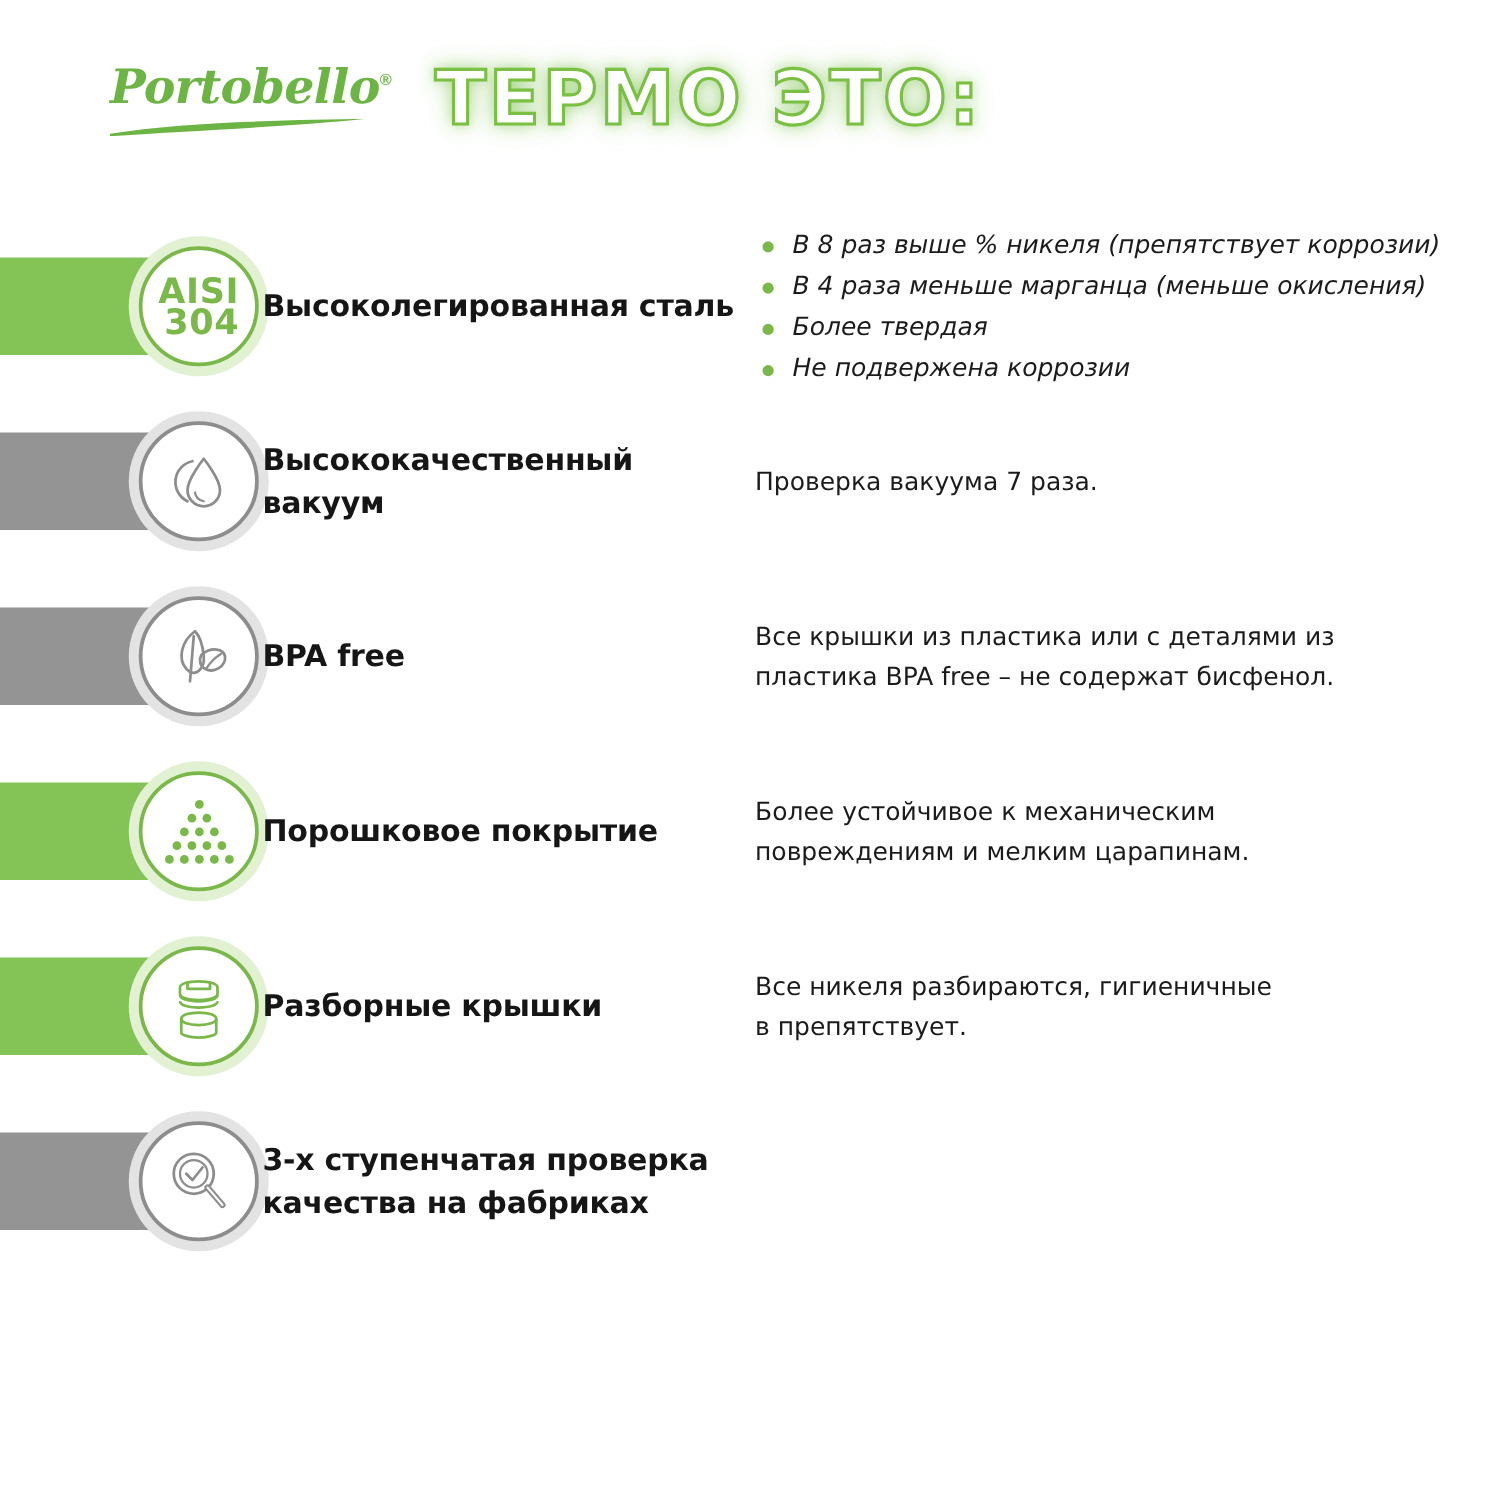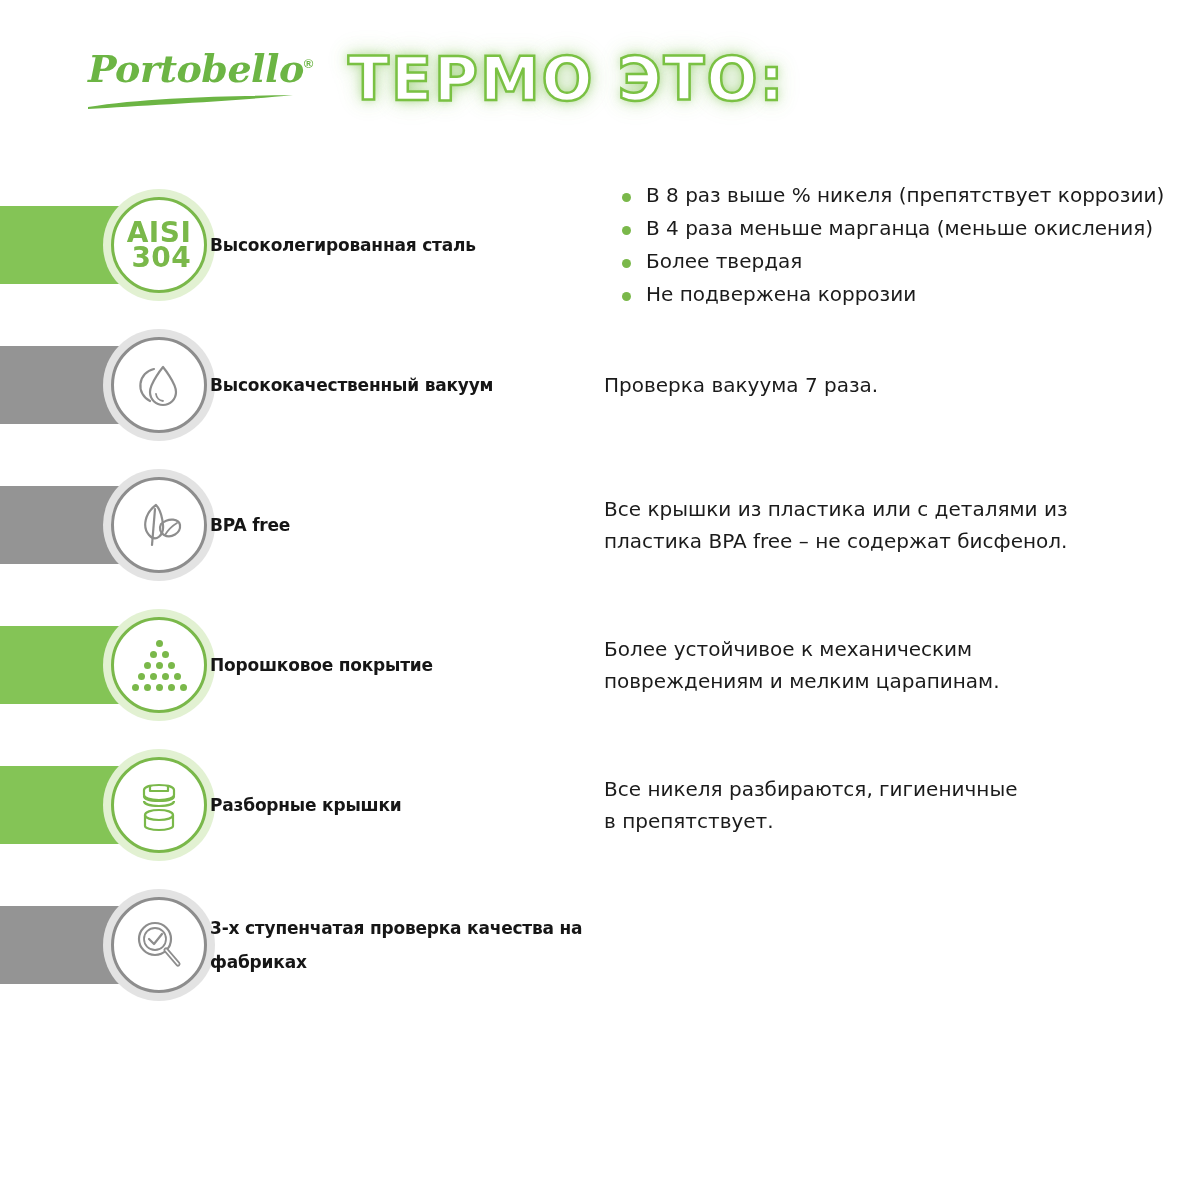--- a/index.html
+++ b/index.html
@@ -154,43 +154,44 @@
   }
 
   .row-title {
     position: absolute;
     left: 210px;
     top: 50%;
     transform: translateY(-50%);
     width: 380px;
     font-family: "DejaVu Sans", sans-serif;
     font-weight: bold;
-    font-size: 17px;
+    font-size: 24px;
     line-height: 34px;
     color: #161616;
     letter-spacing: -0.2px;
   }
 
   .row-body {
     position: absolute;
     left: 604px;
     top: 50%;
     transform: translateY(-50%);
     width: 590px;
     font-family: "DejaVu Sans", sans-serif;
     font-size: 20px;
     line-height: 32px;
     color: #1b1b1b;
   }
   .row-body.bullets { line-height: 33px; }
 
   ul.bullet-list {
     list-style: none;
-    margin: 16px;
+    margin: 4px;
     padding: 0;
+    font-style: italic;
   }
   ul.bullet-list li {
     position: relative;
     padding-left: 26px;
     white-space: nowrap;
   }
   ul.bullet-list li::before {
     content: "";
     position: absolute;
     left: 2px;

